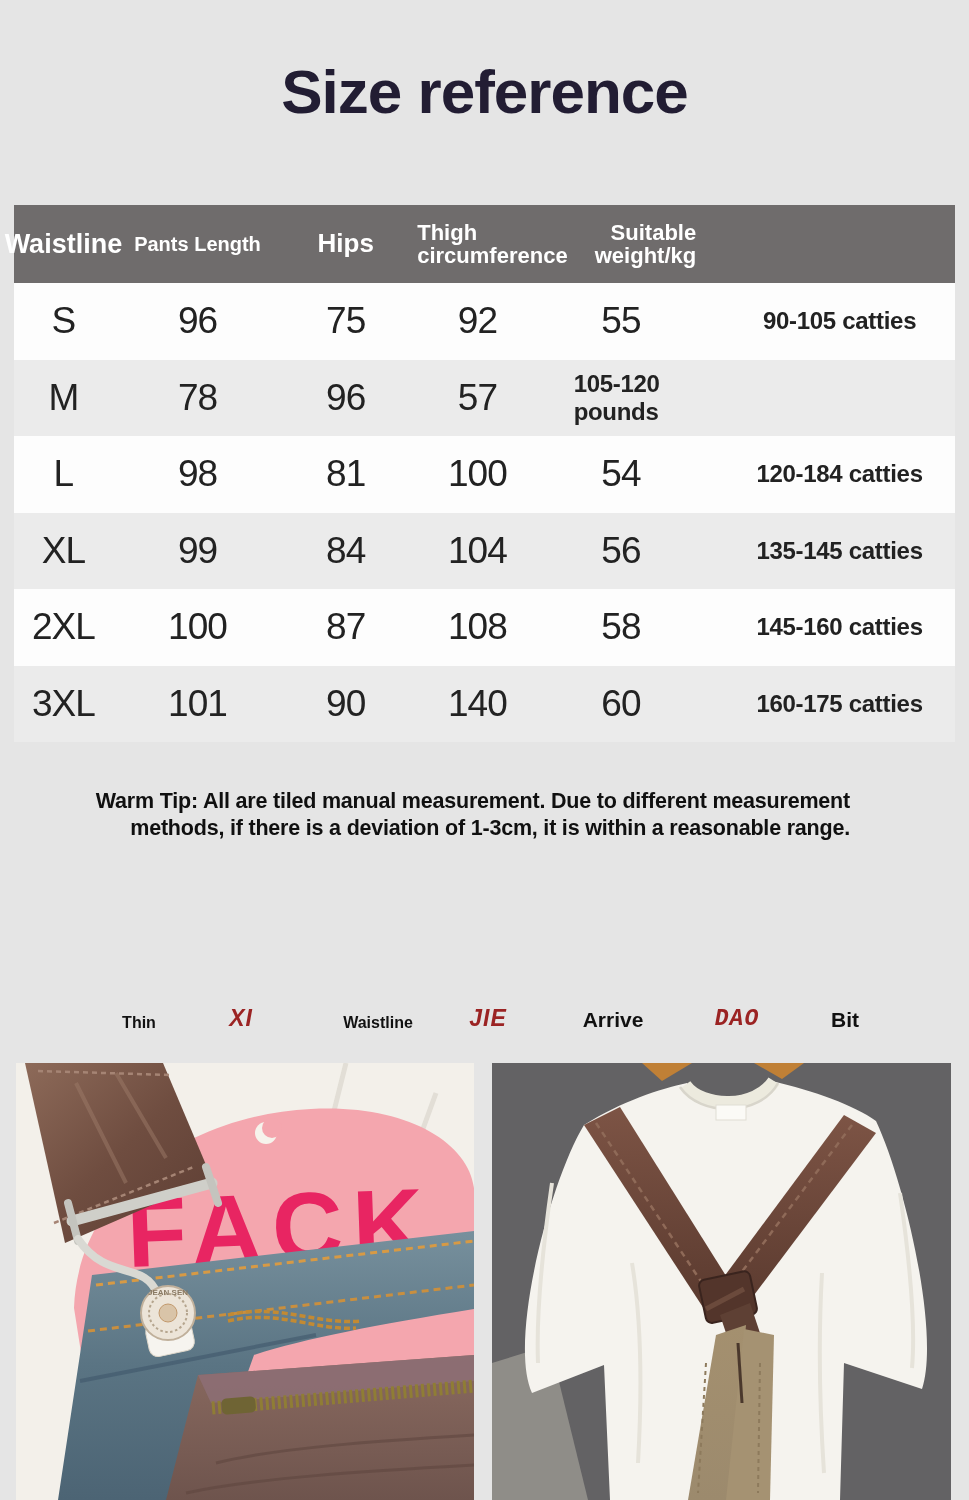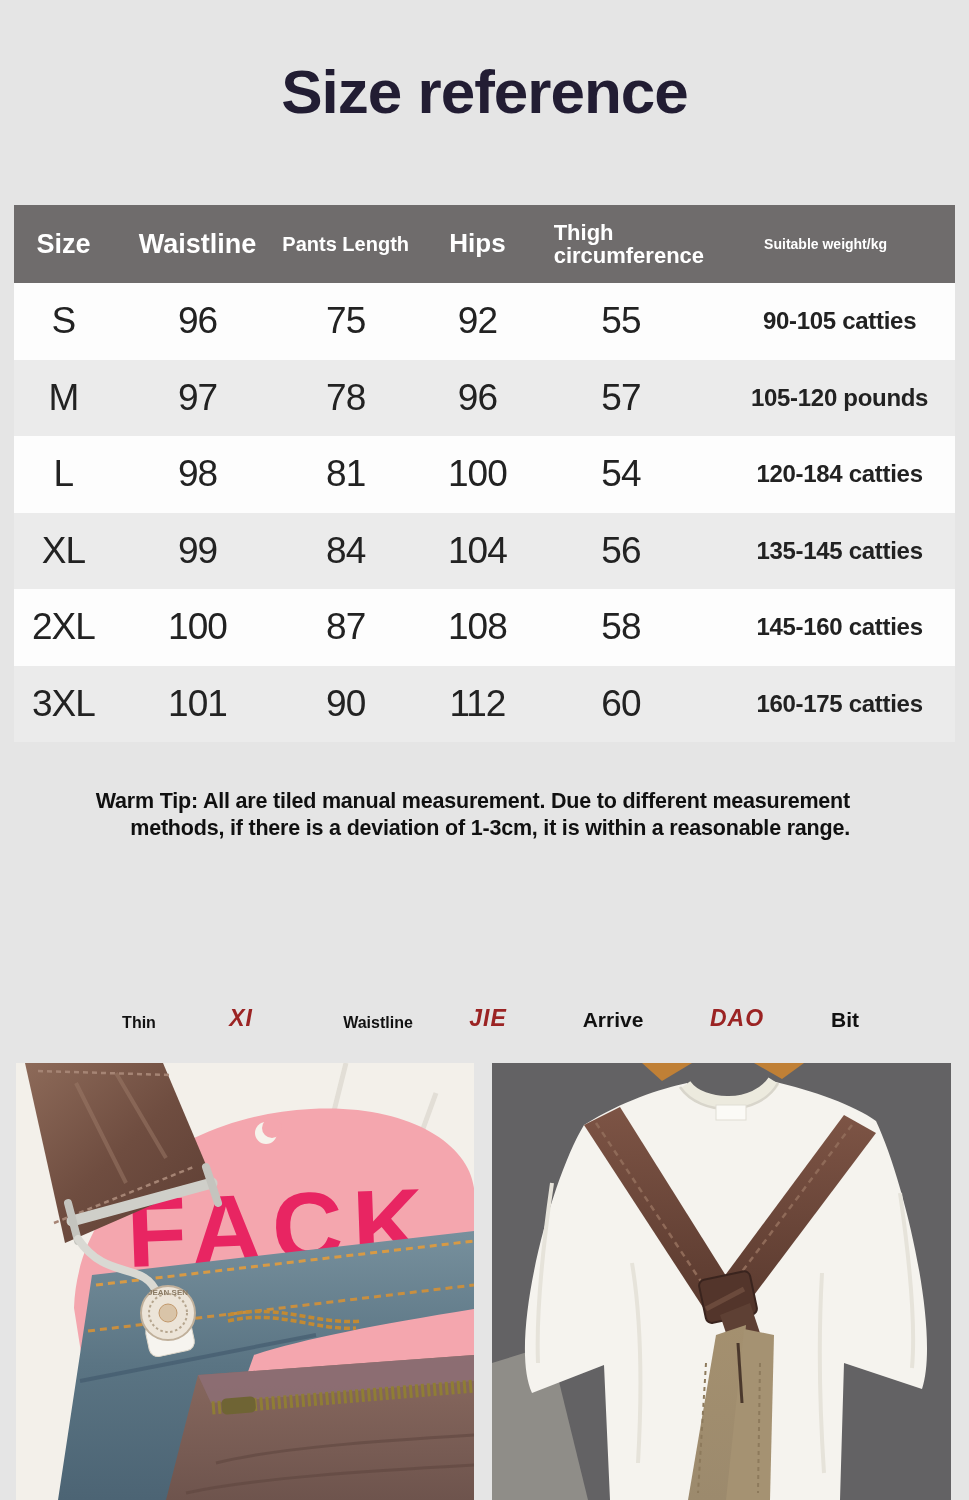--- a/index.html
+++ b/index.html
@@ -14,21 +14,21 @@
   .size-table{position:absolute;left:14px;top:205px;width:941px;}
   .trow{display:grid;grid-template-columns:10.5% 18% 13.5% 14.5% 16% 27.5%;}
   .thead{background:#6f6c6c;height:78px;}
   .thead .cell{display:flex;align-items:center;justify-content:center;
                color:#ffffff;font-weight:700;line-height:1.05;}
   .th-size{font-size:27px;}
   .th-pants{font-size:20px;}
   .th-waist{font-size:27px;}
   .th-hips{font-size:26px;}
   .th-thigh{font-size:22px;justify-content:flex-start !important;padding-left:8px;text-align:left;}
-  .th-weight{font-size:14px;}
+  .th-weight{font-size:22px;text-align:right;}
   .tbody .trow{height:76.5px;background:#fdfdfd;}
   .tbody .trow.alt{background:#ebebeb;}
   .tbody .cell{display:flex;align-items:center;justify-content:center;color:#222222;}
   .td-size{font-size:37px;letter-spacing:-1px;}
   .td-num{font-size:37px;letter-spacing:-1px;}
   .td-weight{font-size:24px;font-weight:700;padding-left:28px;letter-spacing:-0.3px;}
 
   
   .warm-tip{position:absolute;left:5px;top:788px;width:845px;
             font-size:21.5px;font-weight:700;color:#101010;line-height:1.26;letter-spacing:-0.2px;text-align:right;}
@@ -48,39 +48,37 @@
 </style>
 </head>
 <body>
 
 <div class="page">
 
   <div class="title">Size reference</div>
 
   <div class="size-table">
     <div class="trow thead">
-      <div class="cell th-size">Size</div>
       <div class="cell th-waist">Waistline</div>
       <div class="cell th-pants">Pants Length</div>
       <div class="cell th-hips">Hips</div>
       <div class="cell th-thigh">Thigh circumference</div>
       <div class="cell th-weight">Suitable weight/kg</div>
     </div>
     <div class="tbody" id="size-rows">
         <div class="trow">
       <div class="cell td-size">S</div>
       <div class="cell td-num">96</div>
       <div class="cell td-num">75</div>
       <div class="cell td-num">92</div>
       <div class="cell td-num">55</div>
       <div class="cell td-weight">90-105 catties</div>
     </div>
         <div class="trow alt">
       <div class="cell td-size">M</div>
-      <div class="cell td-num">97</div>
       <div class="cell td-num">78</div>
       <div class="cell td-num">96</div>
       <div class="cell td-num">57</div>
       <div class="cell td-weight">105-120 pounds</div>
     </div>
         <div class="trow">
       <div class="cell td-size">L</div>
       <div class="cell td-num">98</div>
       <div class="cell td-num">81</div>
       <div class="cell td-num">100</div>
@@ -100,36 +98,36 @@
       <div class="cell td-num">100</div>
       <div class="cell td-num">87</div>
       <div class="cell td-num">108</div>
       <div class="cell td-num">58</div>
       <div class="cell td-weight">145-160 catties</div>
     </div>
         <div class="trow alt">
       <div class="cell td-size">3XL</div>
       <div class="cell td-num">101</div>
       <div class="cell td-num">90</div>
-      <div class="cell td-num">112</div>
+      <div class="cell td-num">140</div>
       <div class="cell td-num">60</div>
       <div class="cell td-weight">160-175 catties</div>
     </div>
       </div>
   </div>
 
   <div class="warm-tip">Warm Tip: All are tiled manual measurement. Due to different measurement methods, if there is a deviation of 1-3cm, it is within a reasonable range.</div>
 
   <div class="keywords" id="keywords">
       <span class="kw kw-small" style="left: 139px; color: rgb(17, 17, 17);">Thin</span>
       <span class="kw kw-red" style="left: 241px; color: rgb(155, 35, 35);">XI</span>
       <span class="kw kw-small" style="left: 378px; color: rgb(17, 17, 17);">Waistline</span>
       <span class="kw kw-red" style="left: 488px; color: rgb(155, 35, 35);">JIE</span>
       <span class="kw kw-large" style="left: 613px; color: rgb(17, 17, 17);">Arrive</span>
-      <span class="kw kw-red" style="left: 737px; color: rgb(155, 35, 35);">DAO</span>
+      <span class="kw kw-red" style="left: 737px; color: rgb(155, 35, 35); font-family: Liberation Mono, monospace;">DAO</span>
       <span class="kw kw-large" style="left: 845px; color: rgb(17, 17, 17); text-align: center;">Bit</span>
     </div>
 
   <div class="photo photo-left">
     <svg viewBox="0 0 458 437" preserveAspectRatio="none">
       <defs>
         <linearGradient id="strapG" x1="0" y1="0" x2="1" y2="1">
           <stop offset="0" stop-color="#8d6a59"></stop>
             <stop offset="0.5" stop-color="#6f4d40"></stop>
             <stop offset="1" stop-color="#5c3d33"></stop>

